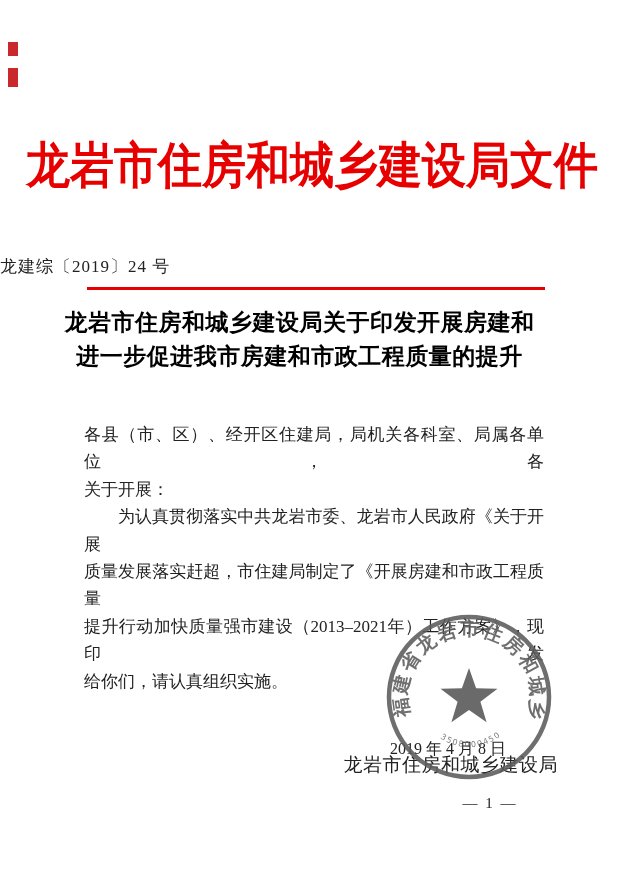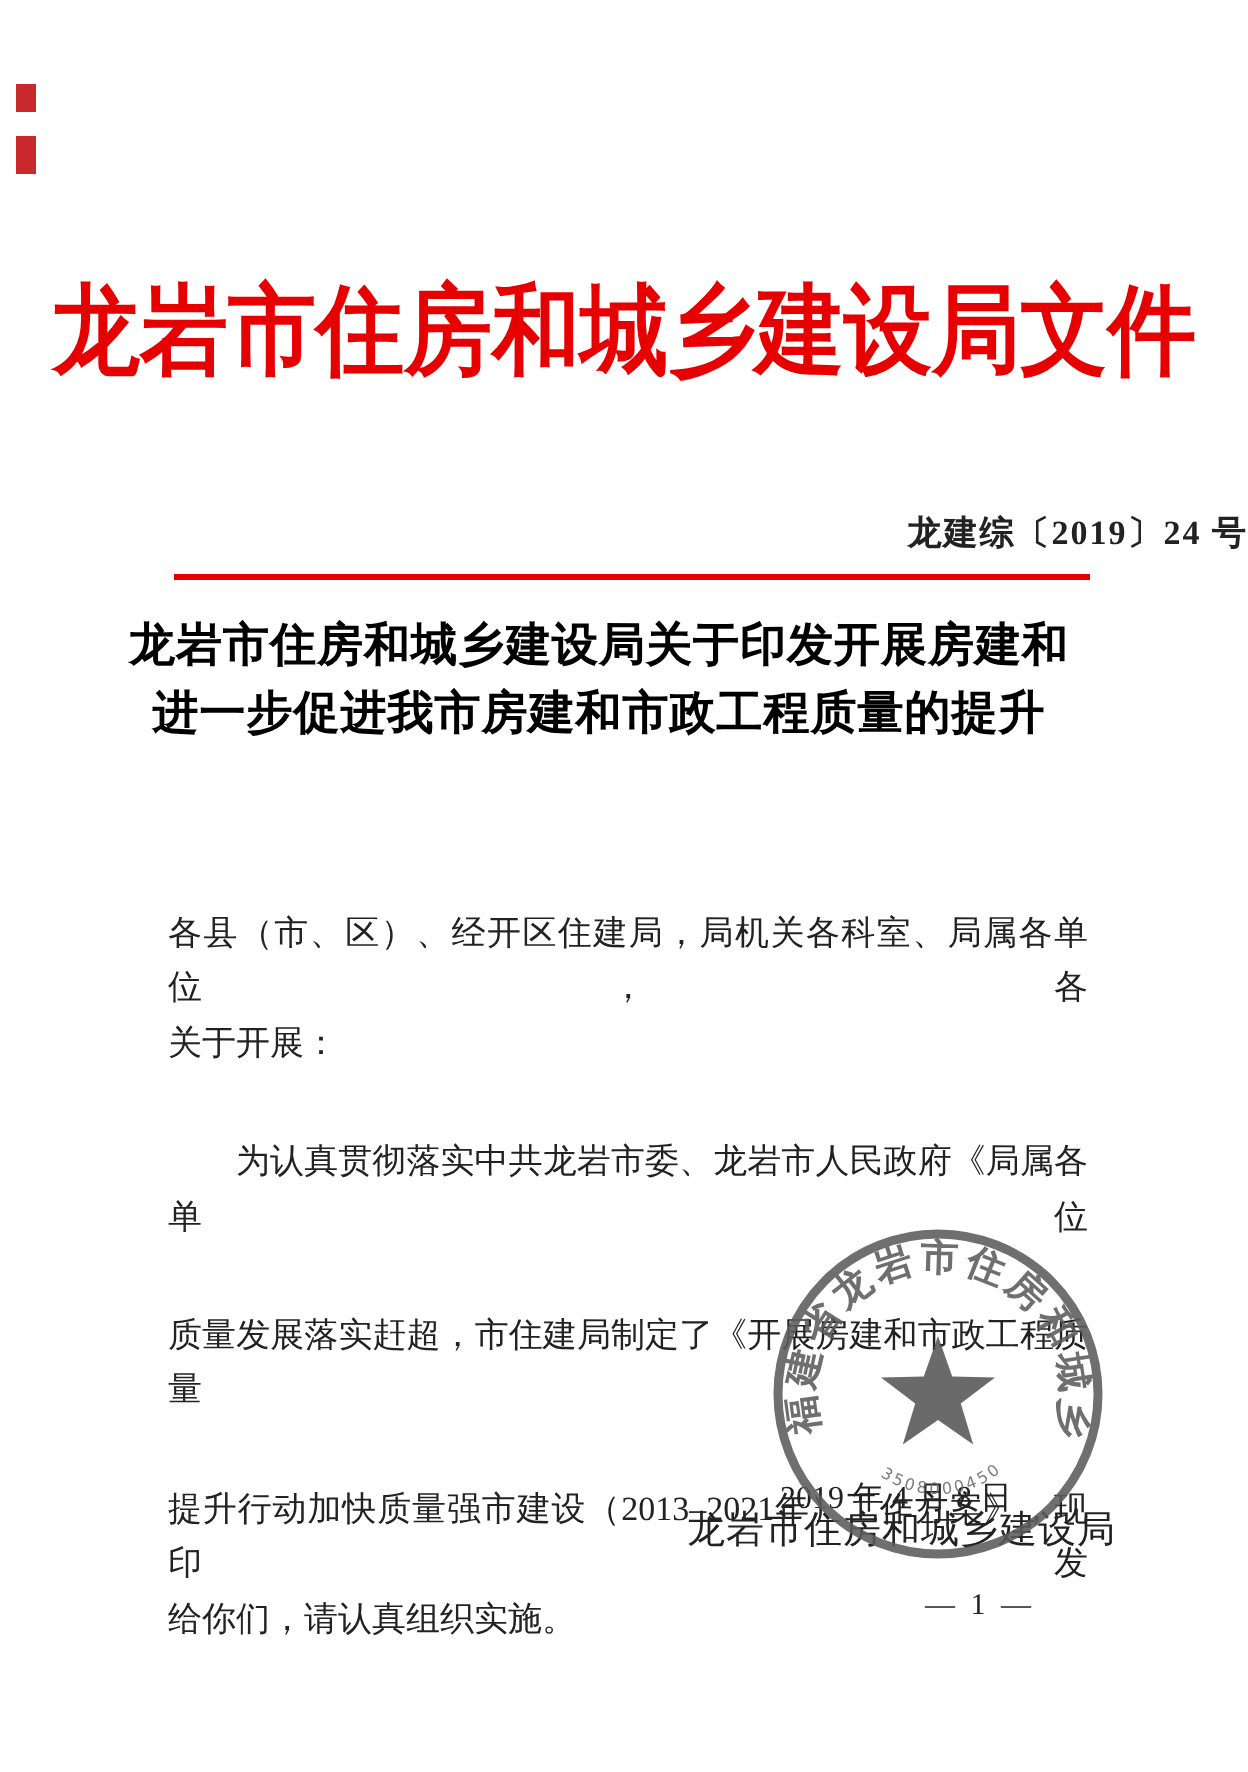--- a/index.html
+++ b/index.html
@@ -33,25 +33,24 @@
     letter-spacing: 0px;
     transform: scaleY(1.12);
     transform-origin: center top;
     white-space: nowrap;
   }
   .doc-number {
     position: absolute;
     top: 255px;
     left: 0;
     width: 624px;
-    text-align: right;
+    text-align: left;
     font-size: 17px;
     color: #222;
     letter-spacing: 1px;
-    font-weight: bold;
   }
   .red-line {
     position: absolute;
     top: 287px;
     left: 87px;
     width: 458px;
     height: 3px;
     background: #e60000;
   }
   .doc-title {
@@ -73,21 +72,20 @@
     width: 460px;
     font-size: 17px;
     line-height: 27.4px;
     color: #222;
   }
   .bline { white-space: nowrap; }
   .bline.just {
     white-space: normal;
     text-align: justify;
     text-align-last: justify;
-    margin-top: 32px;
   }
   .bline.indent { text-indent: 2em; }
   .seal {
     position: absolute;
     left: 383px;
     top: 611px;
     width: 172px;
     height: 172px;
     opacity: 0.88;
   }
@@ -138,21 +136,21 @@
   <div class="red-line"></div>
 
   <div class="doc-title">
     <div>龙岩市住房和城乡建设局关于印发开展房建和</div>
     <div>进一步促进我市房建和市政工程质量的提升</div>
   </div>
 
   <div class="body-text">
     <div class="bline just">各县（市、区）、经开区住建局，局机关各科室、局属各单位，各</div>
     <div class="bline">关于开展：</div>
-    <div class="bline just indent">为认真贯彻落实中共龙岩市委、龙岩市人民政府《局属各单位</div>
+    <div class="bline just indent">为认真贯彻落实中共龙岩市委、龙岩市人民政府《关于开展</div>
     <div class="bline just">质量发展落实赶超，市住建局制定了《开展房建和市政工程质量</div>
     <div class="bline just">提升行动加快质量强市建设（2013–2021年）工作方案》，现印发</div>
     <div class="bline">给你们，请认真组织实施。</div>
   </div>
 
   <div class="sig-org">龙岩市住房和城乡建设局</div>
   <div class="sig-date">2019 年 4 月 8 日</div>
 
   <svg class="seal" viewBox="0 0 172 172" xmlns="http://www.w3.org/2000/svg">
     <defs>

